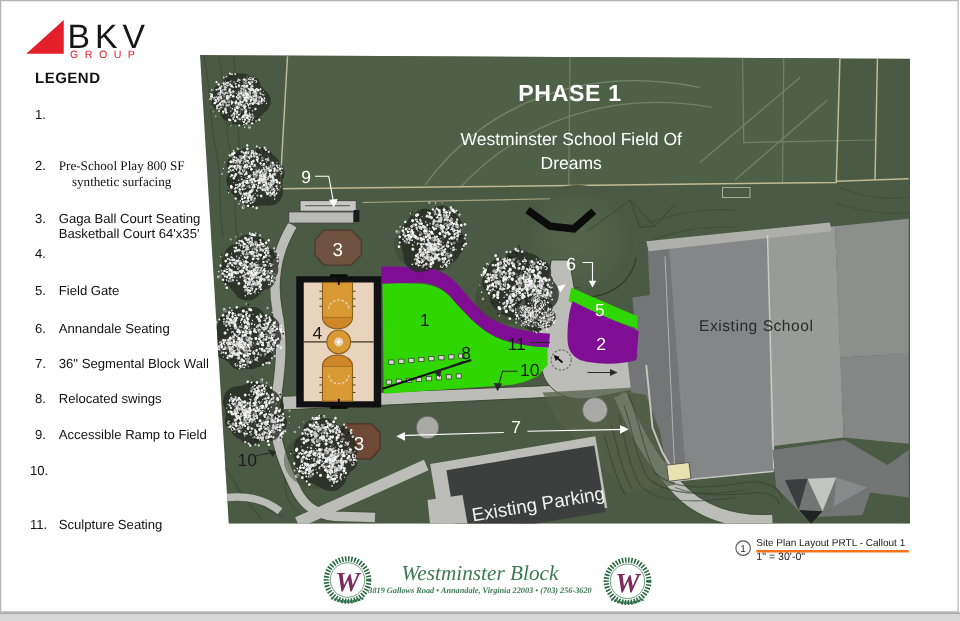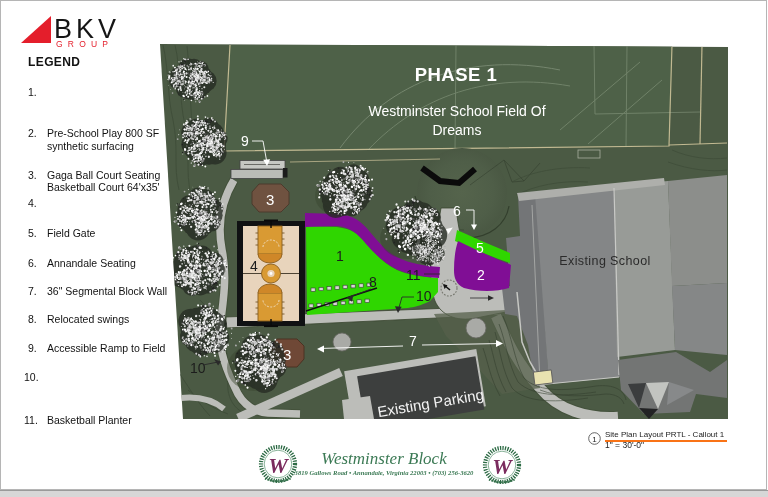--- a/index.html
+++ b/index.html
@@ -16,43 +16,43 @@
   <svg width="130" height="36" viewBox="0 0 130 36">
 
     <polygon points="33,4 33,31 3,31" fill="#e41e2b"></polygon>
 
     <text x="36" y="26" font-size="27" letter-spacing="4" fill="#151515">BKV</text>
 
     <text x="38" y="34.5" font-size="8.5" letter-spacing="5.2" fill="#e41e2b">GROUP</text>
   </svg>
 </div>
 
-<div class="abs" style="left:0;top:0;width:190px;height:497px;color:#121212;font-size:10.5px;line-height:13px;z-index:5;">
+<div class="abs" style="left:0;top:0;width:190px;height:497px;color:#121212;font-size:10.5px;line-height:13px;z-index:5;text-align:center;">
 
   <div class="abs" style="left:28px;top:56px;font-weight:bold;font-size:12px;letter-spacing:0.4px;">LEGEND</div>
 <div class="abs" style="left:28px;top:86px;">1.</div>
 <div class="abs" style="left:28px;top:127px;">2.</div>
-<div class="abs" style="left:47px;top:127px;white-space:nowrap;">Pre-School Play 800 SF<br>synthetic surfacing</div>
+<div class="abs" style="left:47px;top:127px;white-space:nowrap;font-family:Liberation Serif, serif;">Pre-School Play 800 SF<br>synthetic surfacing</div>
 <div class="abs" style="left:28px;top:169px;">3.</div>
 <div class="abs" style="left:47px;top:169px;white-space:nowrap;">Gaga Ball Court Seating</div>
 <div class="abs" style="left:28px;top:197px;">4.</div>
 <div class="abs" style="left:47px;top:181px;white-space:nowrap;">Basketball Court 64'x35'</div>
 <div class="abs" style="left:28px;top:227px;">5.</div>
 <div class="abs" style="left:47px;top:227px;white-space:nowrap;">Field Gate</div>
 <div class="abs" style="left:28px;top:257px;">6.</div>
 <div class="abs" style="left:47px;top:257px;white-space:nowrap;">Annandale Seating</div>
 <div class="abs" style="left:28px;top:285px;">7.</div>
 <div class="abs" style="left:47px;top:285px;white-space:nowrap;">36" Segmental Block Wall</div>
 <div class="abs" style="left:28px;top:313px;">8.</div>
 <div class="abs" style="left:47px;top:313px;white-space:nowrap;">Relocated swings</div>
 <div class="abs" style="left:28px;top:342px;">9.</div>
 <div class="abs" style="left:47px;top:342px;white-space:nowrap;">Accessible Ramp to Field</div>
 <div class="abs" style="left:24px;top:371px;">10.</div>
 <div class="abs" style="left:24px;top:414px;">11.</div>
-<div class="abs" style="left:47px;top:414px;white-space:nowrap;">Basketball Planter</div>
+<div class="abs" style="left:47px;top:414px;white-space:nowrap;">Sculpture Seating</div>
 </div>
 
 <svg class="abs" style="left:0;top:0;" width="768" height="497" viewBox="0 0 768 497">
 <defs>
 <g id="tree">
         <g fill="#262b23" opacity="0.78">
           <circle cx="20.9" cy="0.0" r="14.7"></circle>
           <circle cx="18.6" cy="9.0" r="9.5"></circle>
           <circle cx="11.2" cy="14.0" r="11.5"></circle>
           <circle cx="3.9" cy="16.9" r="9.8"></circle>

